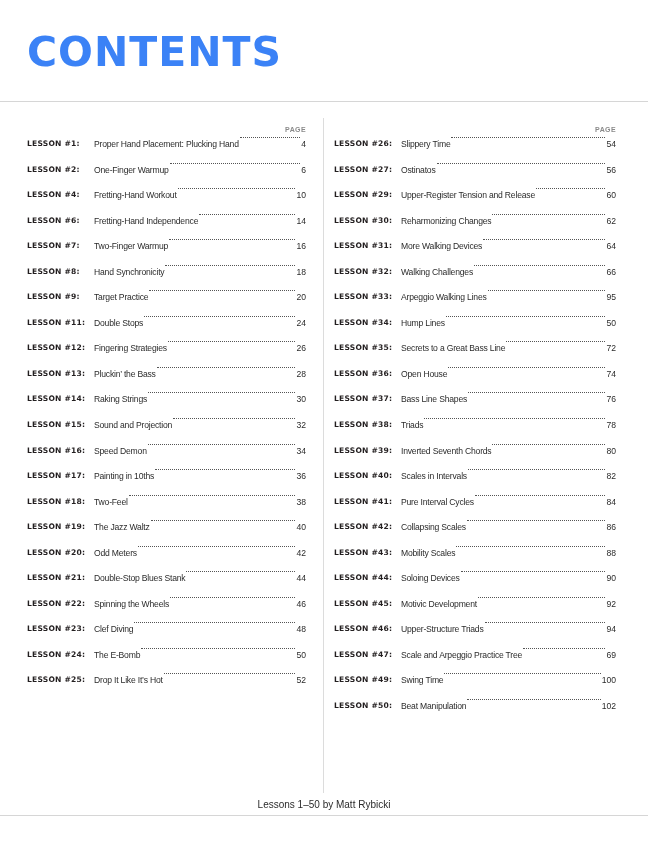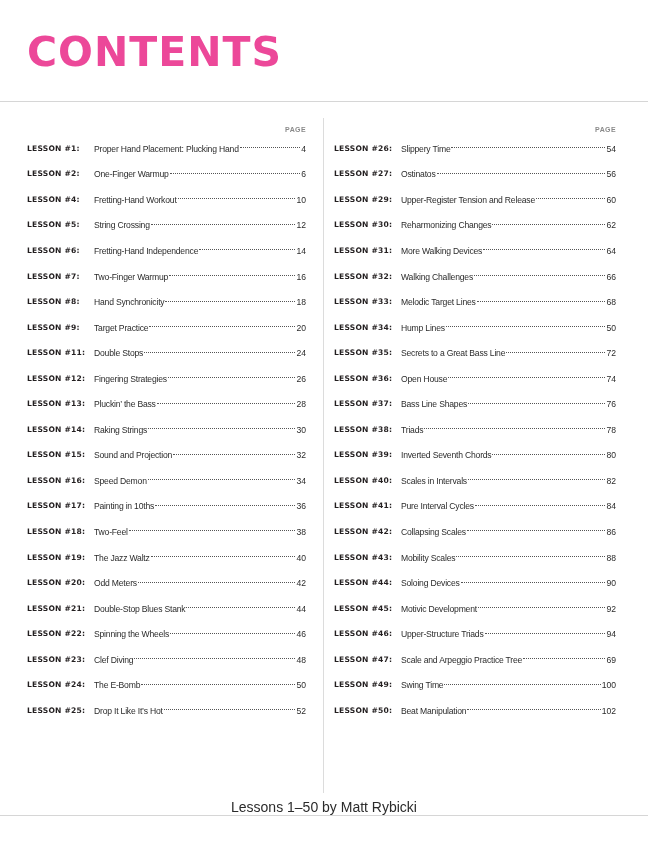--- a/index.html
+++ b/index.html
@@ -16,21 +16,21 @@
       color: #231f20;
     }
     .title {
       position: absolute;
       left: 27px;
       top: 32px;
       font-family: "DejaVu Sans", sans-serif;
       font-weight: bold;
       font-size: 41px;
       letter-spacing: 1px;
-      color: #ec4899;
+      color: #3b82f6;
       line-height: 1;
       margin: 0;
     }
     .hr-top {
       position: absolute;
       left: 0;
       top: 101px;
       width: 648px;
       height: 1px;
       background: #d6d6d6;
@@ -55,21 +55,21 @@
       font-weight: bold;
       letter-spacing: 0.4px;
       color: #8a8a8a;
       height: 12px;
       line-height: 12px;
       padding-right: 0;
     }
     .col-right .page-head { padding-right: 0; }
     .entry {
       display: flex;
-      align-items: center;
+      align-items: flex-start;
       height: 25.55px;
       font-size: 8.6px;
       line-height: 16px;
     }
     .entry-label {
       flex: 0 0 67px;
       font-family: "DejaVu Sans", sans-serif;
       font-weight: bold;
       font-size: 7.6px;
       letter-spacing: 0.2px;
@@ -92,21 +92,21 @@
       white-space: nowrap;
       color: #2b2b2b;
       text-align: right;
     }
     .footer-text {
       position: absolute;
       left: 0;
       top: 799px;
       width: 648px;
       text-align: center;
-      font-size: 14px;
+      font-size: 10px;
       color: #2b2b2b;
     }
     .hr-bottom {
       position: absolute;
       left: 0;
       top: 815px;
       width: 648px;
       height: 1px;
       background: #d6d6d6;
     }
@@ -132,26 +132,20 @@
         <span class="entry-leader"></span>
         <span class="entry-page">6</span>
       </div>
       <div class="entry">
         <span class="entry-label">LESSON #4:</span>
         <span class="entry-title">Fretting-Hand Workout</span>
         <span class="entry-leader"></span>
         <span class="entry-page">10</span>
       </div>
       <div class="entry">
-        <span class="entry-label">LESSON #5:</span>
-        <span class="entry-title">String Crossing</span>
-        <span class="entry-leader"></span>
-        <span class="entry-page">12</span>
-      </div>
-      <div class="entry">
         <span class="entry-label">LESSON #6:</span>
         <span class="entry-title">Fretting-Hand Independence</span>
         <span class="entry-leader"></span>
         <span class="entry-page">14</span>
       </div>
       <div class="entry">
         <span class="entry-label">LESSON #7:</span>
         <span class="entry-title">Two-Finger Warmup</span>
         <span class="entry-leader"></span>
         <span class="entry-page">16</span>
@@ -297,23 +291,23 @@
         <span class="entry-page">64</span>
       </div>
       <div class="entry">
         <span class="entry-label">LESSON #32:</span>
         <span class="entry-title">Walking Challenges</span>
         <span class="entry-leader"></span>
         <span class="entry-page">66</span>
       </div>
       <div class="entry">
         <span class="entry-label">LESSON #33:</span>
-        <span class="entry-title">Melodic Target Lines</span>
-        <span class="entry-leader"></span>
-        <span class="entry-page">68</span>
+        <span class="entry-title">Arpeggio Walking Lines</span>
+        <span class="entry-leader"></span>
+        <span class="entry-page">95</span>
       </div>
       <div class="entry">
         <span class="entry-label">LESSON #34:</span>
         <span class="entry-title">Hump Lines</span>
         <span class="entry-leader"></span>
         <span class="entry-page">50</span>
       </div>
       <div class="entry">
         <span class="entry-label">LESSON #35:</span>
         <span class="entry-title">Secrets to a Great Bass Line</span>

